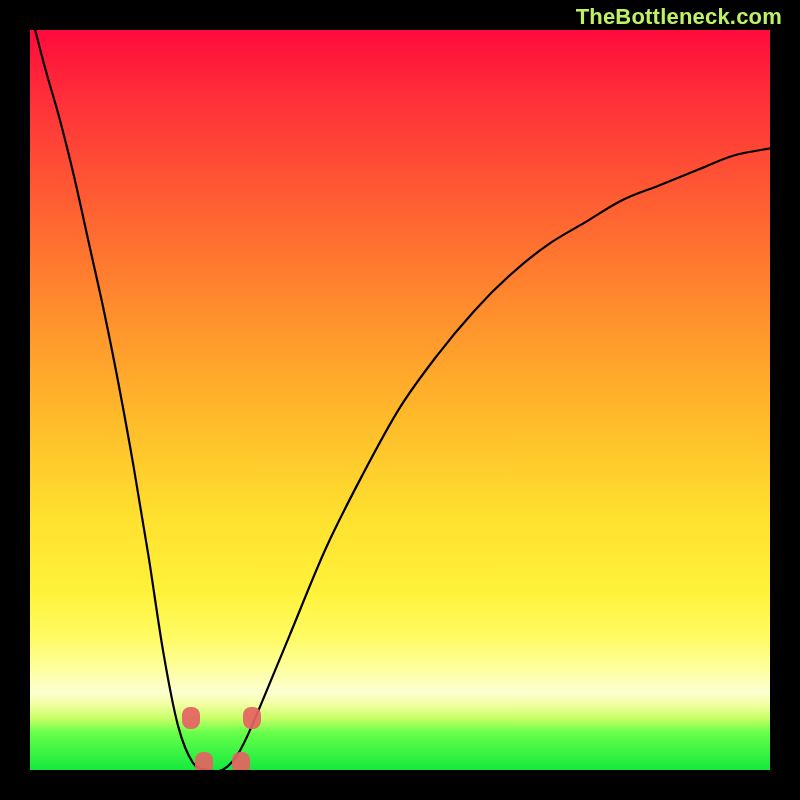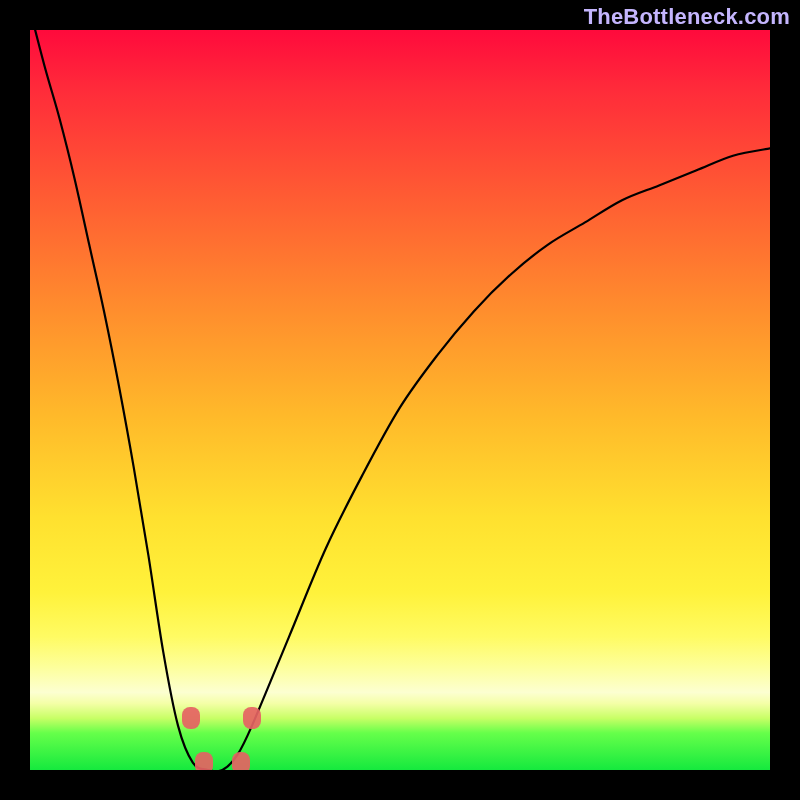--- a/index.html
+++ b/index.html
@@ -12,22 +12,22 @@
   }
   .stage {
     position: relative;
     width: 800px;
     height: 800px;
     background: #000;
   }
   .watermark {
     position: absolute;
     top: 4px;
-    right: 10px;
-    color: #c4b5fd;
+    right: 18px;
+    color: #bef264;
     font-size: 22px;
     font-weight: 600;
     letter-spacing: 0.2px;
     z-index: 10;
   }
   .plot {
     position: absolute;
     left: 30px;
     top: 30px;
     width: 740px;

